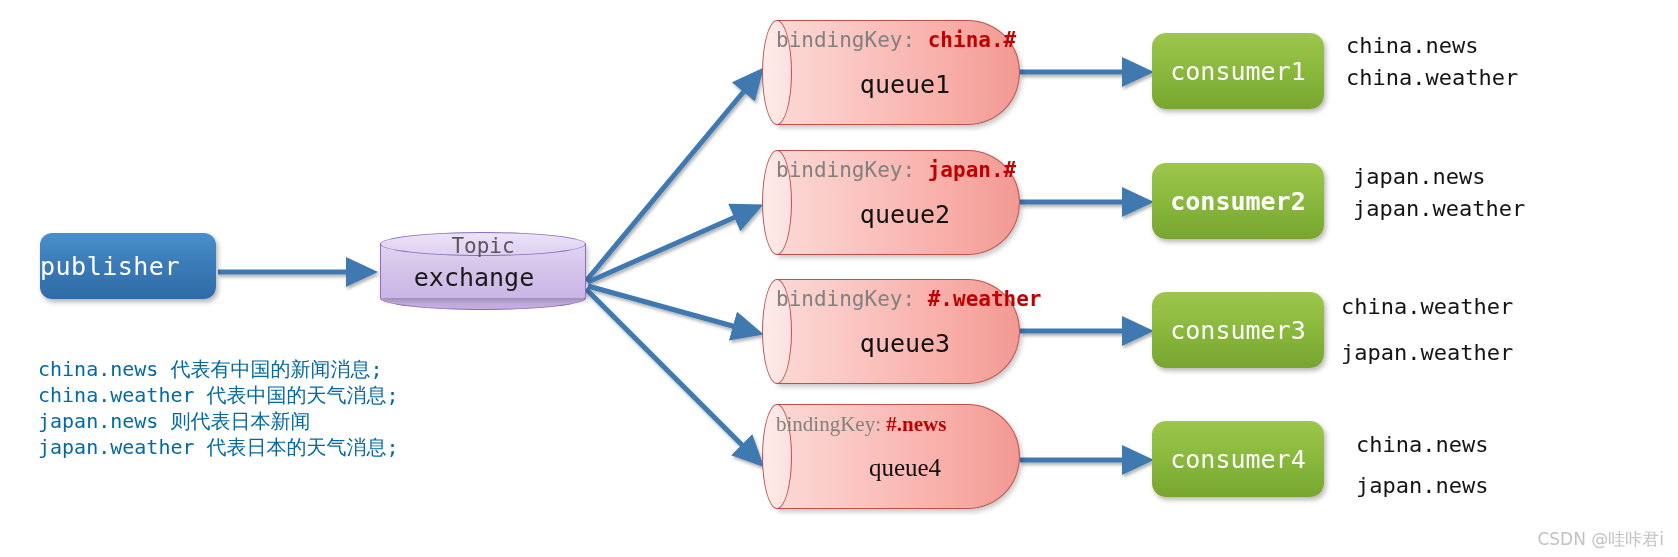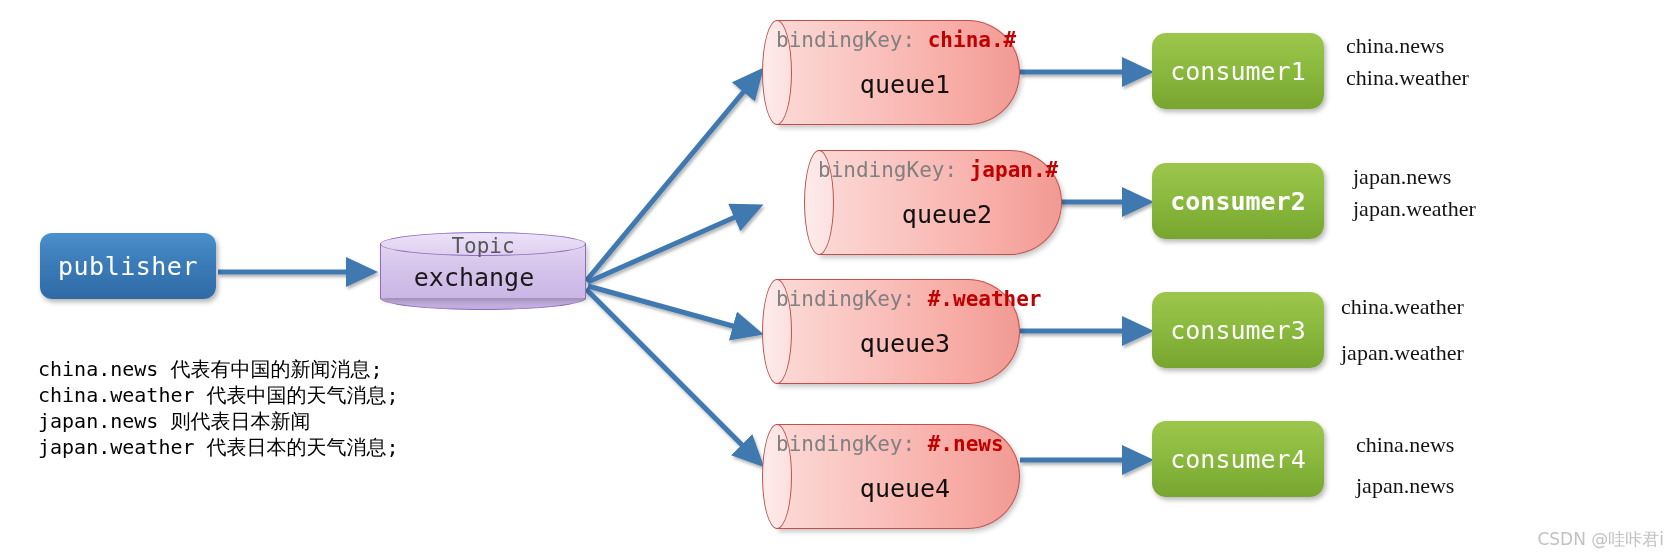--- a/index.html
+++ b/index.html
@@ -22,21 +22,21 @@
   }
 
   
   .publisher {
     position: absolute;
     left: 40px; top: 233px;
     width: 176px; height: 66px;
     border-radius: 12px;
     background: linear-gradient(180deg, #4a8fcc 0%, #3b7cb8 45%, #2f6ba6 100%);
     box-shadow: 2px 3px 5px rgba(0,0,0,0.30);
-    display: flex; align-items: center; justify-content: center;
+    display: flex; align-items: center; justify-content: flex-start;
     color: #ffffff;
     font-size: 25px;
     letter-spacing: 0.5px;
   }
 
   
   .exchange {
     position: absolute;
     left: 380px; top: 232px;
     width: 206px; height: 77px;
@@ -131,31 +131,30 @@
     text-align: center;
   }
 
   
   .rk {
     position: absolute;
     font-size: 22px;
     color: #141414;
     line-height: 32px;
     white-space: nowrap;
-    font-family: Liberation Serif, serif;
   }
   .rk div { display: block; }
 
   
   .legend {
     position: absolute;
     left: 38px; top: 356px;
     font-size: 20px;
     line-height: 26px;
-    color: #000000;
+    color: #0369a1;
     white-space: nowrap;
   }
   .legend div { display: block; }
 
   
   .watermark {
     position: absolute;
     right: 14px; bottom: 6px;
     font-size: 17px;
     color: #c2c2c2;
@@ -205,35 +204,35 @@
     <div class="label-main">exchange</div>
   </div>
 
   <div class="queue" style="left:762px; top:20px;">
     <div class="pipe"></div>
     <div class="cap"></div>
     <div class="binding"><span>bindingKey: </span><b>china.#</b></div>
     <div class="qname">queue1</div>
   </div>
 
-  <div class="queue" style="left:804px; top:150px;">
+  <div class="queue" style="left:762px; top:150px;">
     <div class="pipe"></div>
     <div class="cap"></div>
     <div class="binding"><span>bindingKey: </span><b>japan.#</b></div>
     <div class="qname">queue2</div>
   </div>
 
   <div class="queue" style="left:762px; top:279px;">
     <div class="pipe"></div>
     <div class="cap"></div>
     <div class="binding"><span>bindingKey: </span><b>#.weather</b></div>
     <div class="qname">queue3</div>
   </div>
 
-  <div class="queue" style="left:762px; top:424px;">
+  <div class="queue" style="left:762px; top:404px;font-family:Liberation Serif, serif;">
     <div class="pipe"></div>
     <div class="cap"></div>
     <div class="binding"><span>bindingKey: </span><b>#.news</b></div>
     <div class="qname">queue4</div>
   </div>
 
   <div class="consumer" style="left:1152px; top:33px;">
     <span>consumer1</span>
   </div>
   <div class="consumer" style="left:1152px; top:163px;font-weight:bold;">

